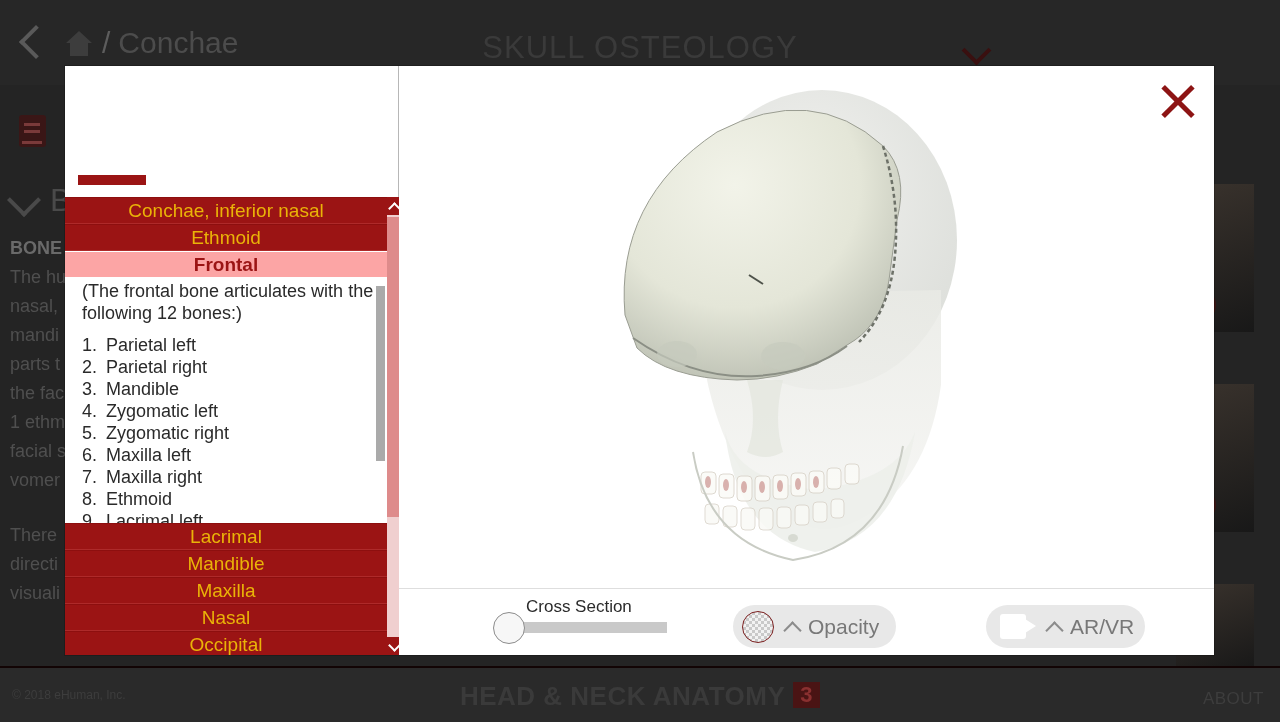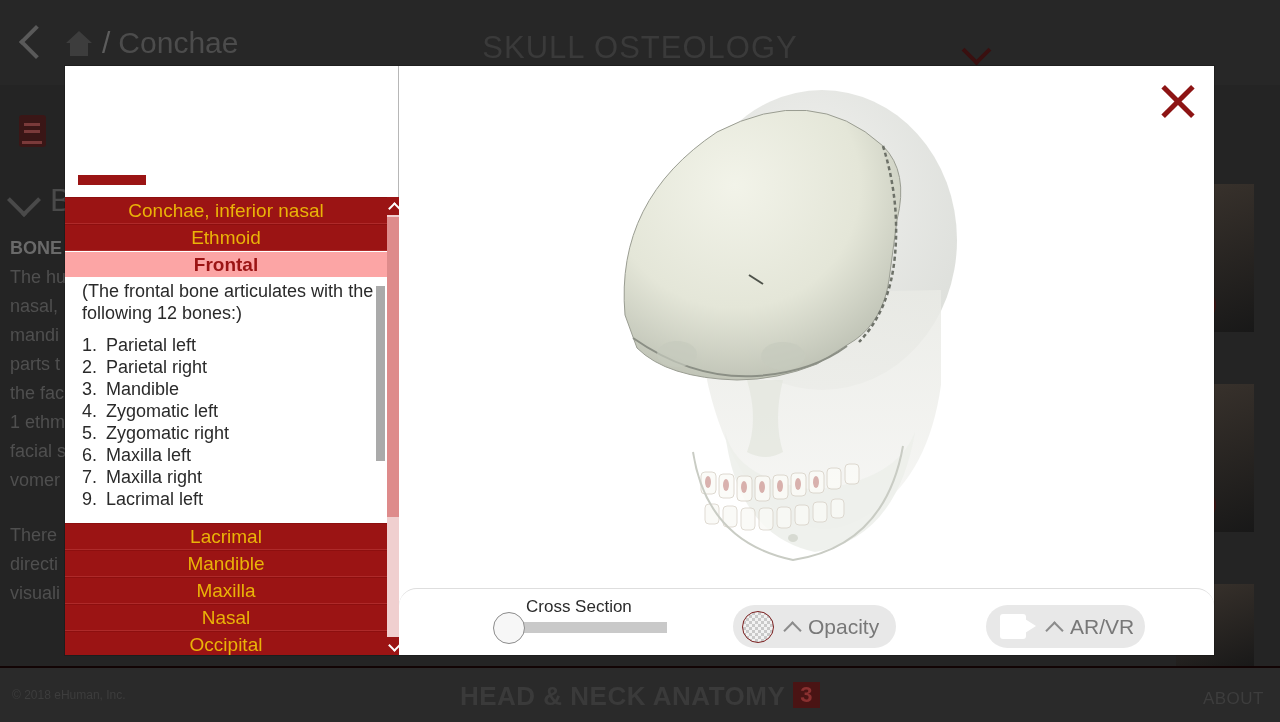--- a/index.html
+++ b/index.html
@@ -217,21 +217,21 @@
   #close-btn::after  { transform:rotate(-45deg); }
 
   #viewer {
     position:absolute; left:0; top:0; right:0; bottom:67px;
     overflow:hidden;
   }
   #skull { position:absolute; left:50%; top:14px; transform:translateX(-50%); }
 
   #toolbar {
     position:absolute; left:0; right:0; bottom:0; height:67px;
-    border-top:1px solid #dedede; background:#fff;border-radius:18px;
+    border-top:1px solid #dedede; background:#fff;
   }
   .slider-label {
     position:absolute; left:127px; top:8px; color:#2b2b2b; font-size:17px;
   }
   .slider-track {
     position:absolute; left:123px; top:33px; width:145px; height:11px;
     background:#c9c9c9;
   }
   .slider-knob {
     position:absolute; left:94px; top:23px; width:32px; height:32px;
@@ -357,20 +357,21 @@
           <div class="bone-detail">
             <div class="lead">(The frontal bone articulates with the following 12 bones:)</div>
             <ol>
               <li><span class="num">1.</span><span>Parietal left</span></li>
               <li><span class="num">2.</span><span>Parietal right</span></li>
               <li><span class="num">3.</span><span>Mandible</span></li>
               <li><span class="num">4.</span><span>Zygomatic left</span></li>
               <li><span class="num">5.</span><span>Zygomatic right</span></li>
               <li><span class="num">6.</span><span>Maxilla left</span></li>
               <li><span class="num">7.</span><span>Maxilla right</span></li>
+              <li><span class="num">8.</span><span>Ethmoid</span></li>
               <li><span class="num">9.</span><span>Lacrimal left</span></li>
             </ol>
             <div class="inner-sb-track"></div>
             <div class="inner-sb-thumb"></div>
           </div>
           <div class="bone-item">Lacrimal</div>
           <div class="bone-item">Mandible</div>
           <div class="bone-item">Maxilla</div>
           <div class="bone-item">Nasal</div>
           <div class="bone-item">Occipital</div>

